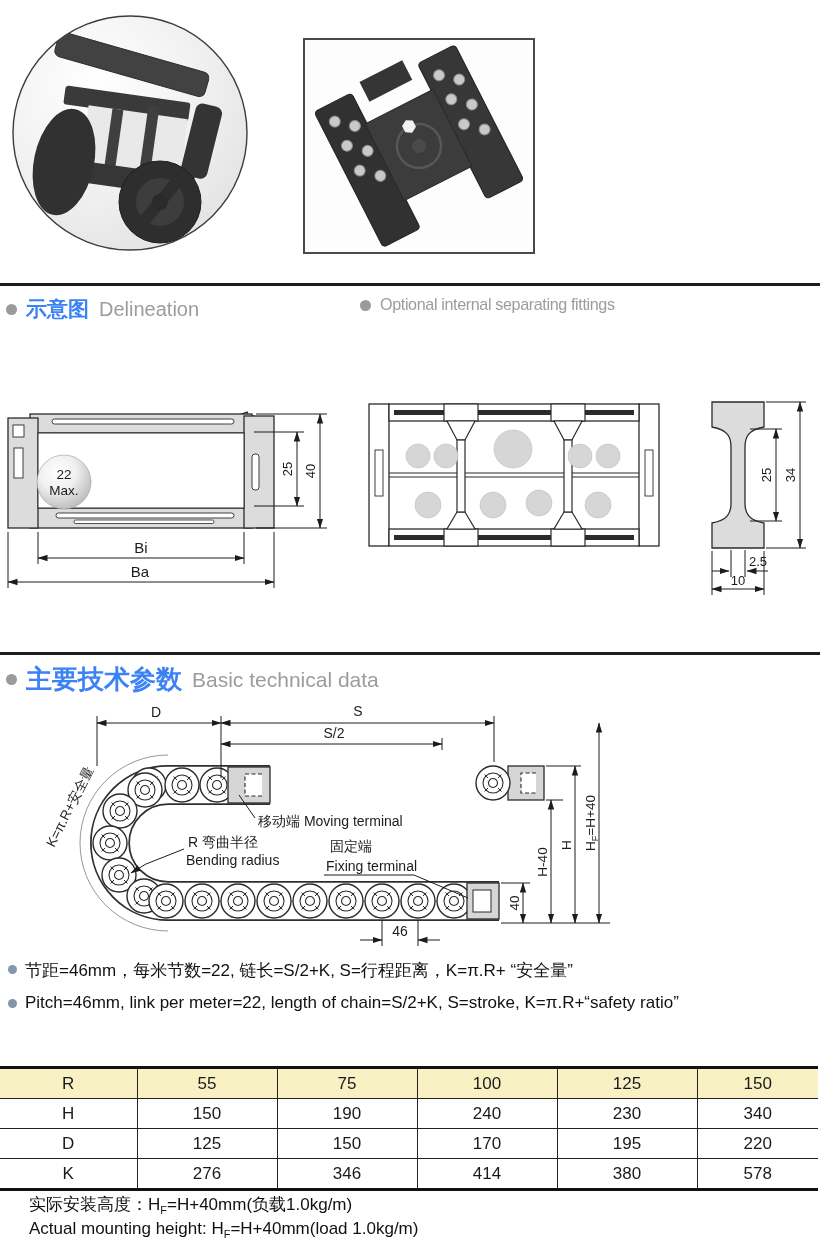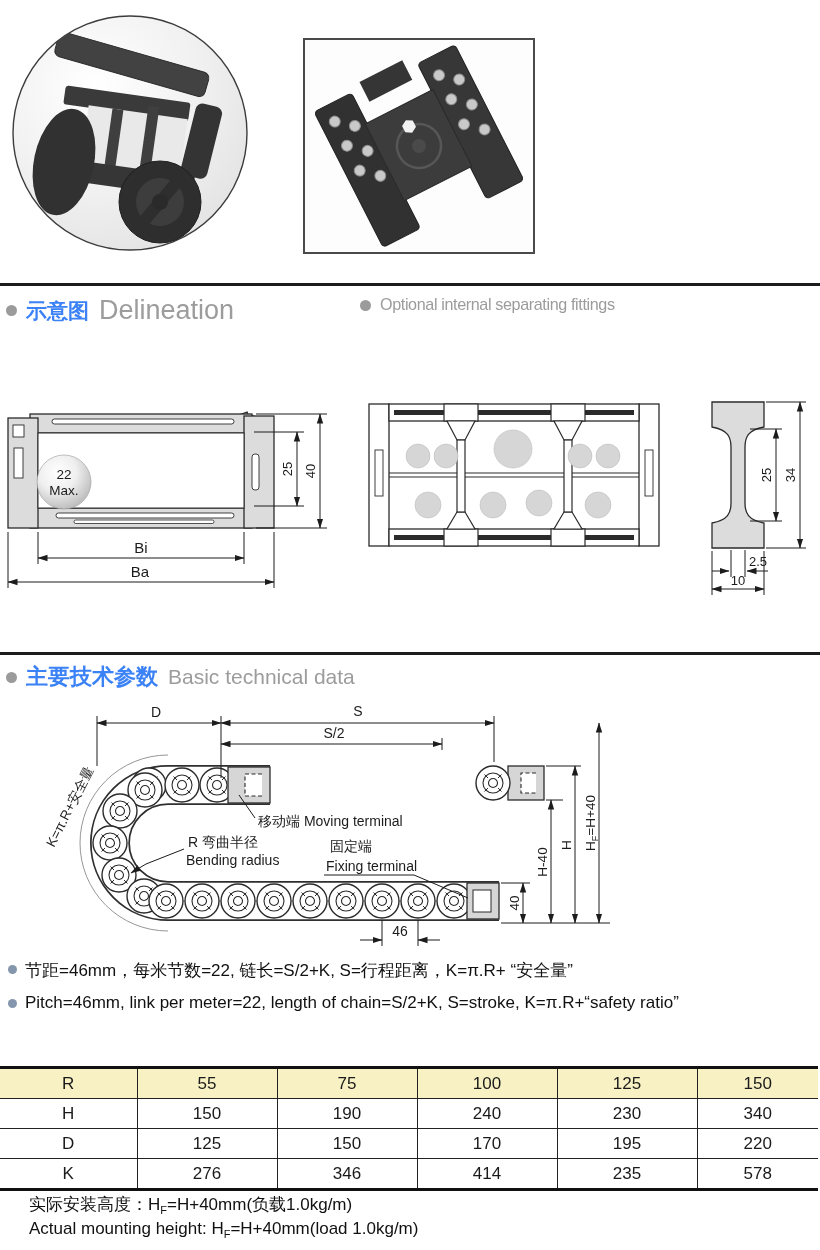--- a/index.html
+++ b/index.html
@@ -3,24 +3,24 @@
 <meta charset="utf-8">
 <style>
   html,body{margin:0;padding:0;background:#fff;}
   .page{position:relative;width:820px;height:1250px;background:#ffffff;overflow:hidden;
         font-family:"Liberation Sans", sans-serif;color:#1a1a1a;}
   .abs{position:absolute;}
   .rule{left:0;width:820px;height:3px;background:#1c1c1c;}
   .hdr{display:flex;align-items:center;white-space:nowrap;}
   .hdr .dot{width:11px;height:11px;border-radius:50%;background:#9b9b9b;margin-right:9px;flex:0 0 auto;}
   .hdr .zh{color:#3b82f6;font-weight:bold;font-size:21px;margin-right:10px;}
-  .hdr .en{color:#9c9c9c;font-size:27px;}
+  .hdr .en{color:#9c9c9c;font-size:20px;}
   .hdr-fittings .zh{font-size:20px;}
   .hdr-fittings .en{font-size:17px;letter-spacing:-0.4px;transform:scaleX(.95);transform-origin:left center;}
-  .hdr-technical .zh{font-size:22px;}
+  .hdr-technical .zh{font-size:26px;}
   .hdr-technical .en{font-size:21px;}
   .note{display:flex;align-items:flex-start;font-size:17px;color:#111;justify-content:flex-end;}
   .note .dot{width:9px;height:9px;border-radius:50%;background:#8496ab;margin:6px 8px 0 2px;flex:0 0 auto;}
   table.spec{border-collapse:collapse;table-layout:fixed;width:818px;
              border-top:3px solid #111;border-bottom:3px solid #111;font-size:17px;}
   table.spec td{height:29px;text-align:center;vertical-align:middle;
                 border-top:1.6px solid #222;border-left:1.4px solid #222;padding:0;}
   table.spec tr:first-child td{border-top:none;background:#f7f1c3;}
   table.spec td:first-child{border-left:none;}
   .footer-line{font-size:17px;color:#111;white-space:nowrap;margin-left:24px;}
@@ -375,21 +375,21 @@
       <td>150</td>
       <td>170</td>
       <td>195</td>
       <td>220</td>
     </tr>
     <tr>
       <td>K</td>
       <td>276</td>
       <td>346</td>
       <td>414</td>
-      <td>235</td>
+      <td>380</td>
       <td>578</td>
     </tr>
   </tbody>
     </table>
 
   <div class="abs footer-line" style="left:5px;top:1193px">
     <span>实际安装高度：H</span><span class="sub">F</span><span>=H+40mm(负载1.0kg/m)</span>
   </div>
   <div class="abs footer-line" style="left:5px;top:1219px">
     <span>Actual mounting height: H</span><span class="sub">F</span><span>=H+40mm(load 1.0kg/m)</span>

